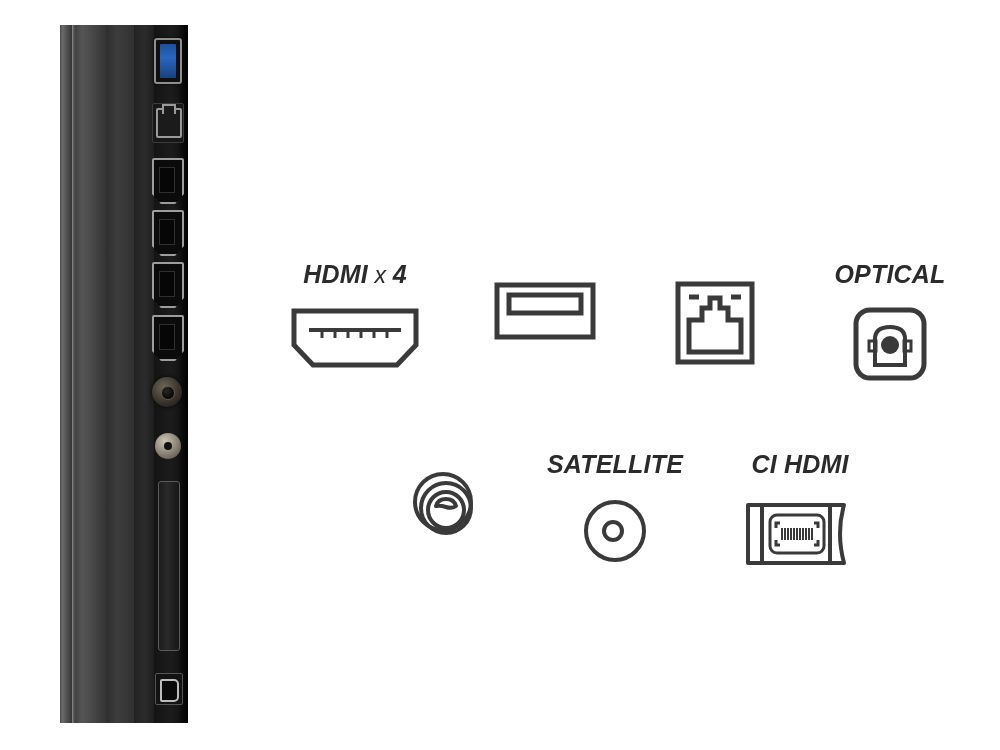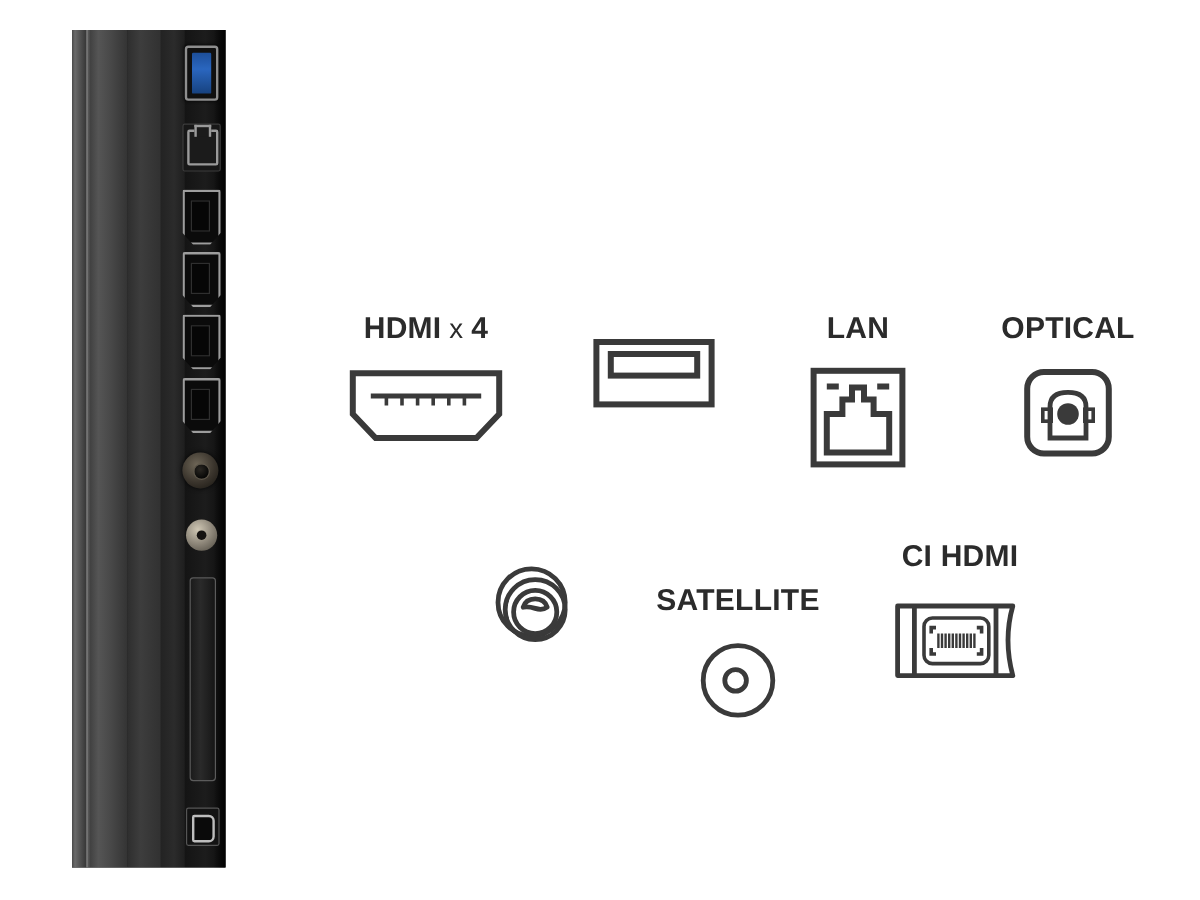--- a/index.html
+++ b/index.html
@@ -130,21 +130,21 @@
   .p-optical {
     left: 95px; top: 648px; width: 26px; height: 30px;
     background: #131313; border: 1px solid #555; border-radius: 2px;
   }
   .p-optical::after {
     content: ""; position: absolute; left: 4px; top: 5px; width: 15px; height: 19px;
     border: 2px solid #bdbdbd; border-radius: 2px 5px 5px 2px; background: #0a0a0a;
   }
 
   
-  .legend-item { position: absolute; }
+  .legend-item { position: absolute; font-style: italic; }
   .legend-label {
     text-align: center;
     font-size: 25px;
     font-weight: bold;
     color: #2b2b2b;
     letter-spacing: 0.2px;
     white-space: nowrap;
     line-height: 1;
   }
   .legend-label .mult {
@@ -156,21 +156,21 @@
     display: block;
   }
 
   
   #item-hdmi     { left: 260px; top: 262px; width: 190px; }
   #item-usb      { left: 455px; top: 262px; width: 180px; }
   #item-lan      { left: 640px; top: 262px; width: 150px; }
   #item-optical  { left: 800px; top: 262px; width: 180px; }
 
   #item-cable    { left: 360px; top: 452px; width: 170px; }
-  #item-satellite{ left: 520px; top: 452px; width: 190px; margin-top: 36px; }
+  #item-satellite{ left: 520px; top: 452px; width: 190px; }
   #item-cislot   { left: 705px; top: 452px; width: 190px; }
 
   .icon-wrap { margin-top: 18px; display: flex; justify-content: center; }
 </style>
 </head>
 <body>
 
 <div id="tv-photo">
   <div class="slab slab-a"></div>
   <div class="slab slab-b"></div>
@@ -223,23 +223,20 @@
 <div class="legend-item" id="item-usb">
   <div class="icon-wrap">
     <svg class="legend-icon" width="104" height="62" viewBox="0 0 104 62">
       <rect x="4" y="5" width="96" height="52" fill="none" stroke="#3a3a3a" stroke-width="5"></rect>
       <rect x="16" y="15" width="72" height="18" fill="none" stroke="#3a3a3a" stroke-width="5"></rect>
     </svg>
   </div>
 </div>
 
 <div class="legend-item" id="item-lan">
-  <div class="legend-label">
-    <span>LAN</span>
-  </div>
   <div class="icon-wrap">
     <svg class="legend-icon" width="82" height="86" viewBox="0 0 82 86">
       <rect x="4" y="4" width="74" height="78" fill="none" stroke="#3a3a3a" stroke-width="5"></rect>
       <path d="M15 72 V40 H28 V28 H36 V18 H46 V28 H54 V40 H67 V72 Z" fill="none" stroke="#3a3a3a" stroke-width="5" stroke-linejoin="miter"></path>
       <line x1="15" y1="17" x2="25" y2="17" stroke="#3a3a3a" stroke-width="5"></line>
       <line x1="57" y1="17" x2="67" y2="17" stroke="#3a3a3a" stroke-width="5"></line>
     </svg>
   </div>
 </div>
 

